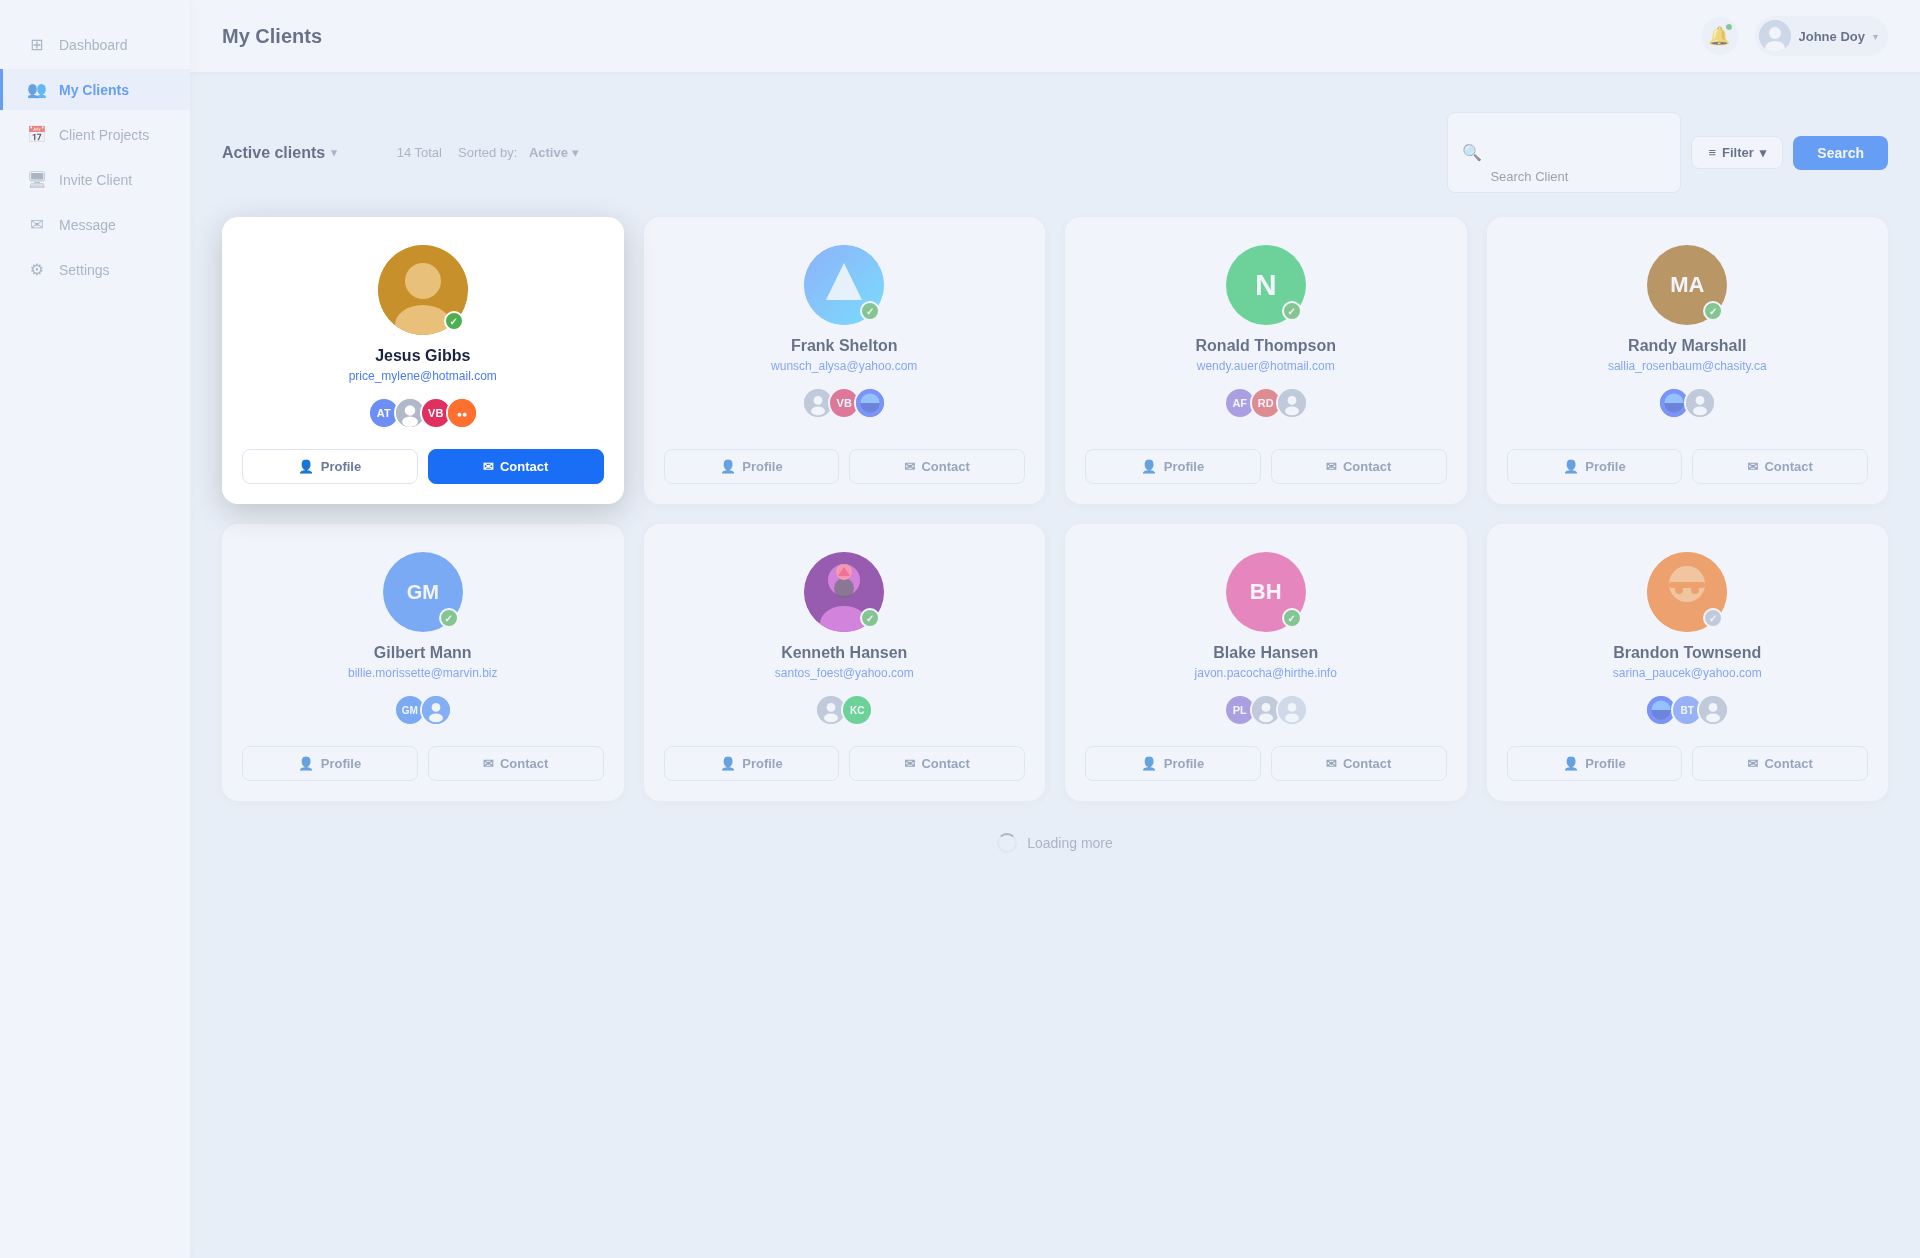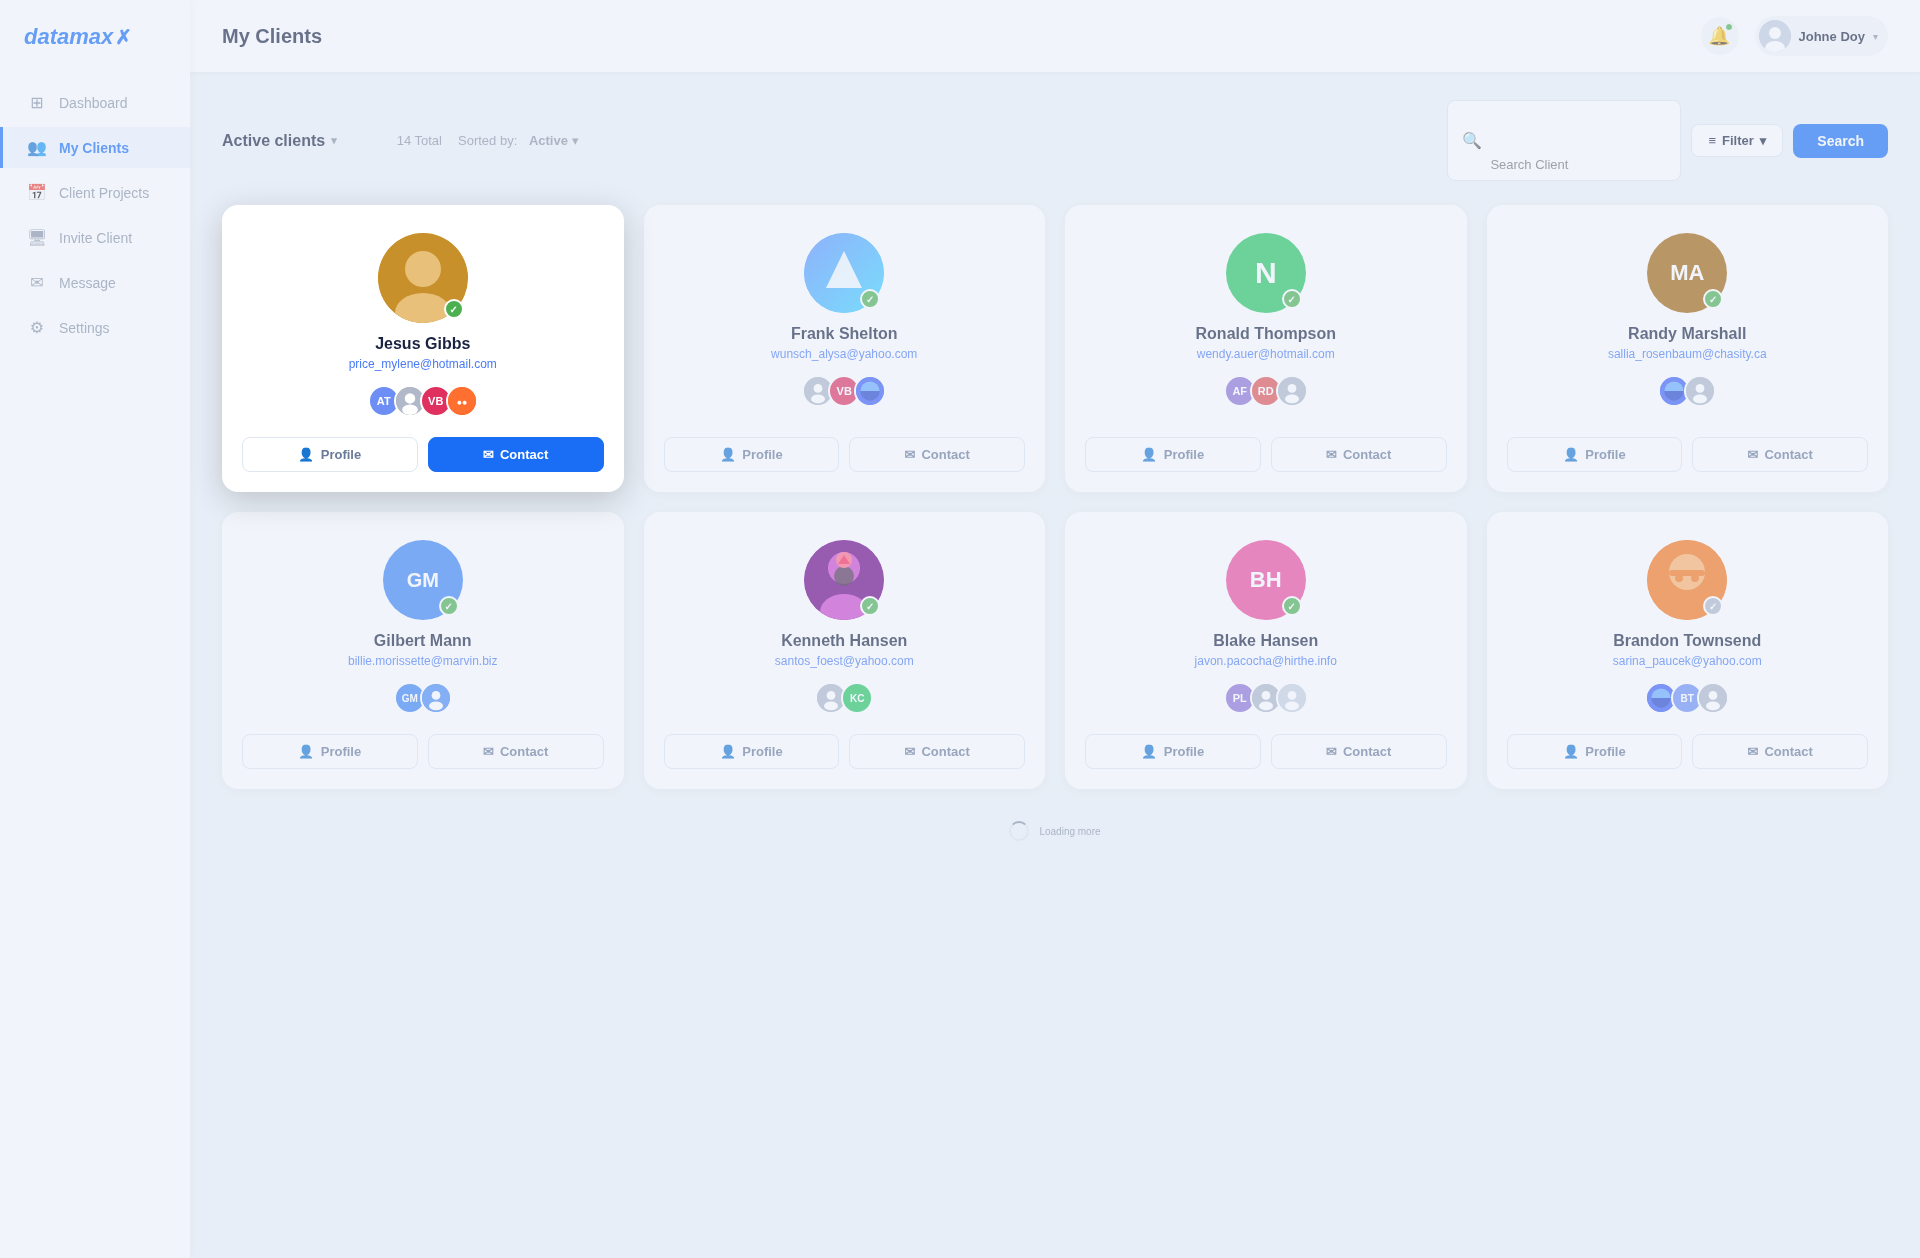--- a/index.html
+++ b/index.html
@@ -67,21 +67,21 @@
       padding: 4px 10px 4px 4px; border-radius: 24px; background: #f5f7fa;
     }
     .user-avatar-img {
       width: 32px; height: 32px; border-radius: 50%; background: #c5cee0;
       overflow: hidden; display: flex; align-items: center; justify-content: center; font-size: 13px; color: #fff; font-weight: 700;
     }
     .user-name { font-size: 13px; font-weight: 600; color: #1a2341; }
     .chevron { font-size: 10px; color: #8a94a6; }
 
     
-    .content { flex: 1; overflow-y: auto; padding: 28px 32px; }
+    .content { flex: 1; overflow-y: auto; padding: 40px 32px; }
 
     
     .toolbar {
       display: flex; align-items: center; justify-content: space-between;
       margin-bottom: 24px;
     }
     .toolbar-left { display: flex; align-items: center; gap: 16px; }
     .active-clients-btn {
       display: flex; align-items: center; gap: 6px; font-size: 16px; font-weight: 700;
       color: #1a2341; cursor: pointer; background: none; border: none;
@@ -158,21 +158,21 @@
       padding: 9px 0; border-radius: 8px; font-size: 13px; font-weight: 600;
       cursor: pointer; border: 1.5px solid #e0e6ef; background: #fff; color: #6b7a99;
       transition: all 0.2s;
     }
     .card-btn.contact-active {
       background: #1a6ef5; color: #fff; border-color: #1a6ef5;
     }
 
     
     .loading-more {
-      text-align: center; padding: 32px 0; color: #8a94a6; font-size: 10px;
+      text-align: center; padding: 32px 0; color: #8a94a6; font-size: 14px;
       display: flex; align-items: center; justify-content: center; gap: 10px;
     }
     .spinner {
       width: 20px; height: 20px; border: 2px solid #e0e6ef;
       border-top-color: #8a94a6; border-radius: 50%;
       animation: spin 1s linear infinite;
     }
     @keyframes spin { to { transform: rotate(360deg); } }
 
     
@@ -185,24 +185,20 @@
     .logo-text { display: flex; align-items: center; gap: 2px; }
     .logo-blue { color: #1a6ef5; font-weight: 800; font-size: 22px; font-style: italic; }
     .logo-check { color: #1a6ef5; font-size: 20px; }
   </style>
 </head>
 <body>
 
 <div class="overlay-bg"></div>
 
 <div class="sidebar">
-  <div class="sidebar-logo logo-text">
-    <span class="logo-blue">datamax</span>
-      <span class="logo-check">✗</span>
-  </div>
   <nav class="sidebar-nav">
     <div class="nav-item">
       <span class="nav-icon">⊞</span>
       <span>Dashboard</span>
     </div>
     <div class="nav-item active">
       <span class="nav-icon">👥</span>
       <span>My Clients</span>
     </div>
     <div class="nav-item">

